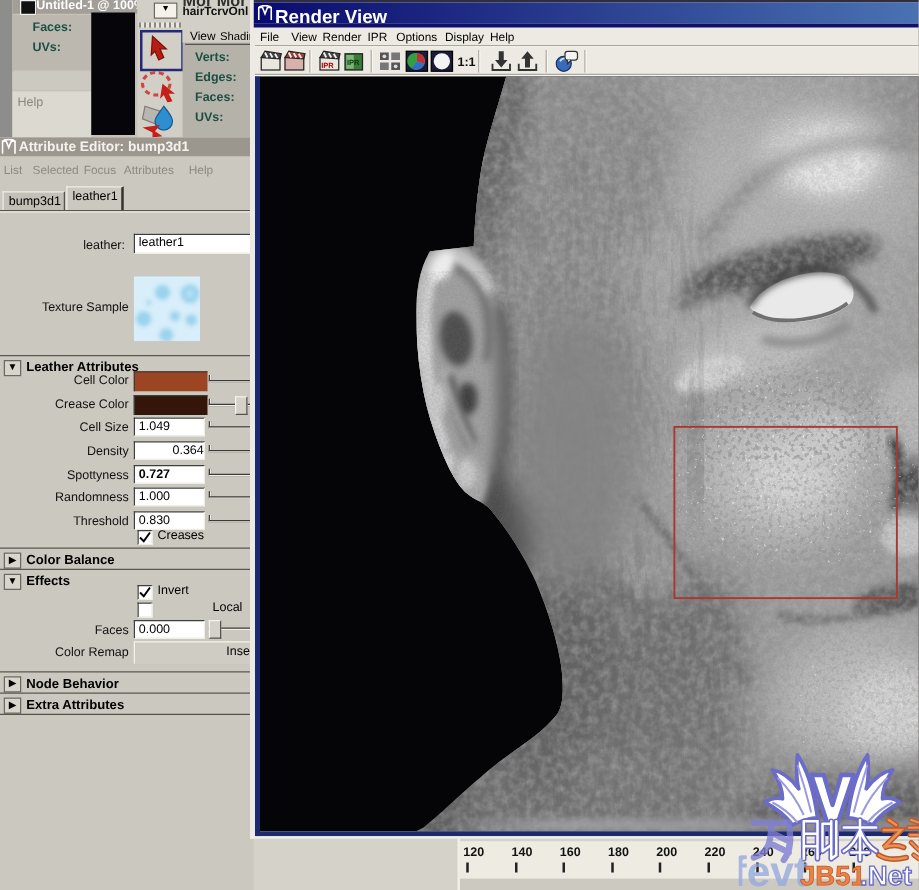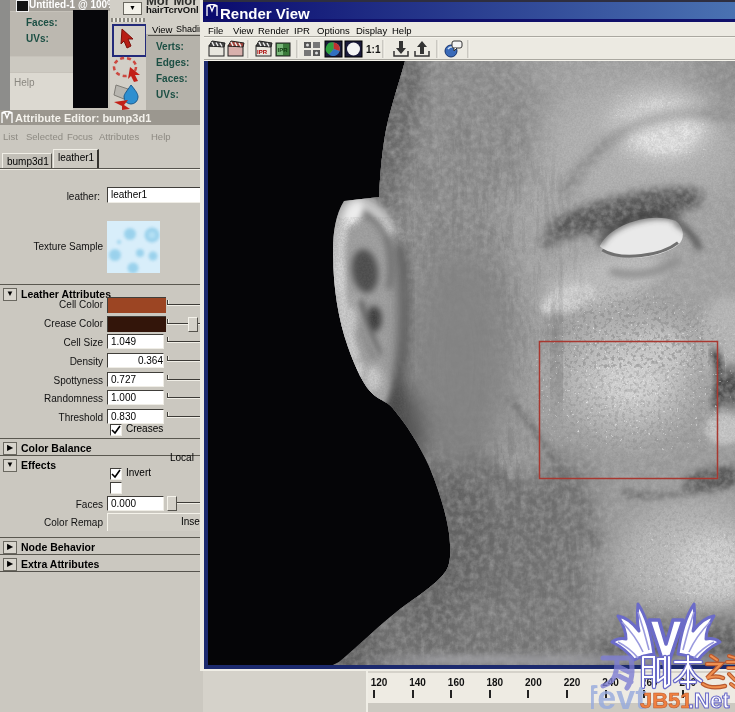--- a/index.html
+++ b/index.html
@@ -130,21 +130,21 @@
 </div>
 <div class="lbl" style="left:0;top:299px;width:103px;">Cell Color</div>
 <div class="abs" style="left:107px;top:297px;width:58px;height:15px;background:#9c4523;border-top:1px solid #403e3a;border-left:1px solid #403e3a;"></div>
 <div class="lbl" style="left:0;top:318px;width:103px;">Crease Color</div>
 <div class="abs" style="left:107px;top:316px;width:58px;height:15px;background:#33150a;border-top:1px solid #403e3a;border-left:1px solid #403e3a;"></div>
 <div class="lbl" style="left:0;top:337px;width:103px;">Cell Size</div>
 <div class="field" style="left:107px;top:334px;width:52px;height:12px;">1.049</div>
 <div class="lbl" style="left:0;top:356px;width:103px;">Density</div>
 <div class="field" style="left:107px;top:353px;width:52px;height:12px;text-align:right;">0.364</div>
 <div class="lbl" style="left:0;top:375px;width:103px;">Spottyness</div>
-<div class="field" style="left:107px;top:372px;width:52px;height:12px;">0.727</div>
+<div class="field" style="left:107px;top:372px;width:52px;height:12px;font-weight:bold;">0.727</div>
 <div class="lbl" style="left:0;top:393px;width:103px;">Randomness</div>
 <div class="field" style="left:107px;top:390px;width:52px;height:12px;">1.000</div>
 <div class="lbl" style="left:0;top:412px;width:103px;">Threshold</div>
 <div class="field" style="left:107px;top:409px;width:52px;height:12px;">0.830</div>
 
 <div class="slider" style="left:167px;top:298px;width:36px;">
     <div class="stick" style="left:0;"></div>
     <div class="strack" style="left:0;width:36px;"></div>
   </div>
 <div class="slider" style="left:167px;top:317px;width:36px;">
@@ -186,21 +186,21 @@
 <div class="hdrbar" style="top:455px;height:17px;">
   <div class="hdrbtn">▼</div>
   <div class="hdrtxt">Effects</div>
 </div>
 <div class="cb" style="left:110px;top:468px;"></div>
 <svg class="abs" style="left:111px;top:469px;" width="10" height="10">
     <path d="M1,5 L4,8 L9,1" fill="none" stroke="#000" stroke-width="1.6"></path>
   </svg>
 <div class="abs" style="left:126px;top:467px;">Invert</div>
 <div class="cb" style="left:110px;top:482px;"></div>
-<div class="abs" style="left:126px;top:452px;padding-left:44px;">Local</div>
+<div class="abs" style="left:126px;top:481px;padding-left:44px;">Local</div>
 <div class="lbl" style="left:0;top:499px;width:103px;">Faces</div>
 <div class="field" style="left:107px;top:496px;width:52px;height:12px;">0.000</div>
 <div class="slider" style="left:167px;top:496px;width:36px;">
     <div class="strack" style="left:0;width:36px;"></div>
     <div class="shandle" style="left:0px;"></div>
   </div>
 <div class="lbl" style="left:0;top:517px;width:103px;">Color Remap</div>
 <div class="abs" style="left:107px;top:513px;width:96px;height:17px;background:#cfccc4;border-top:1px solid #f4f2ea;border-left:1px solid #f4f2ea;"></div>
 <div class="abs" style="left:181px;top:516px;">Insert</div>
 

